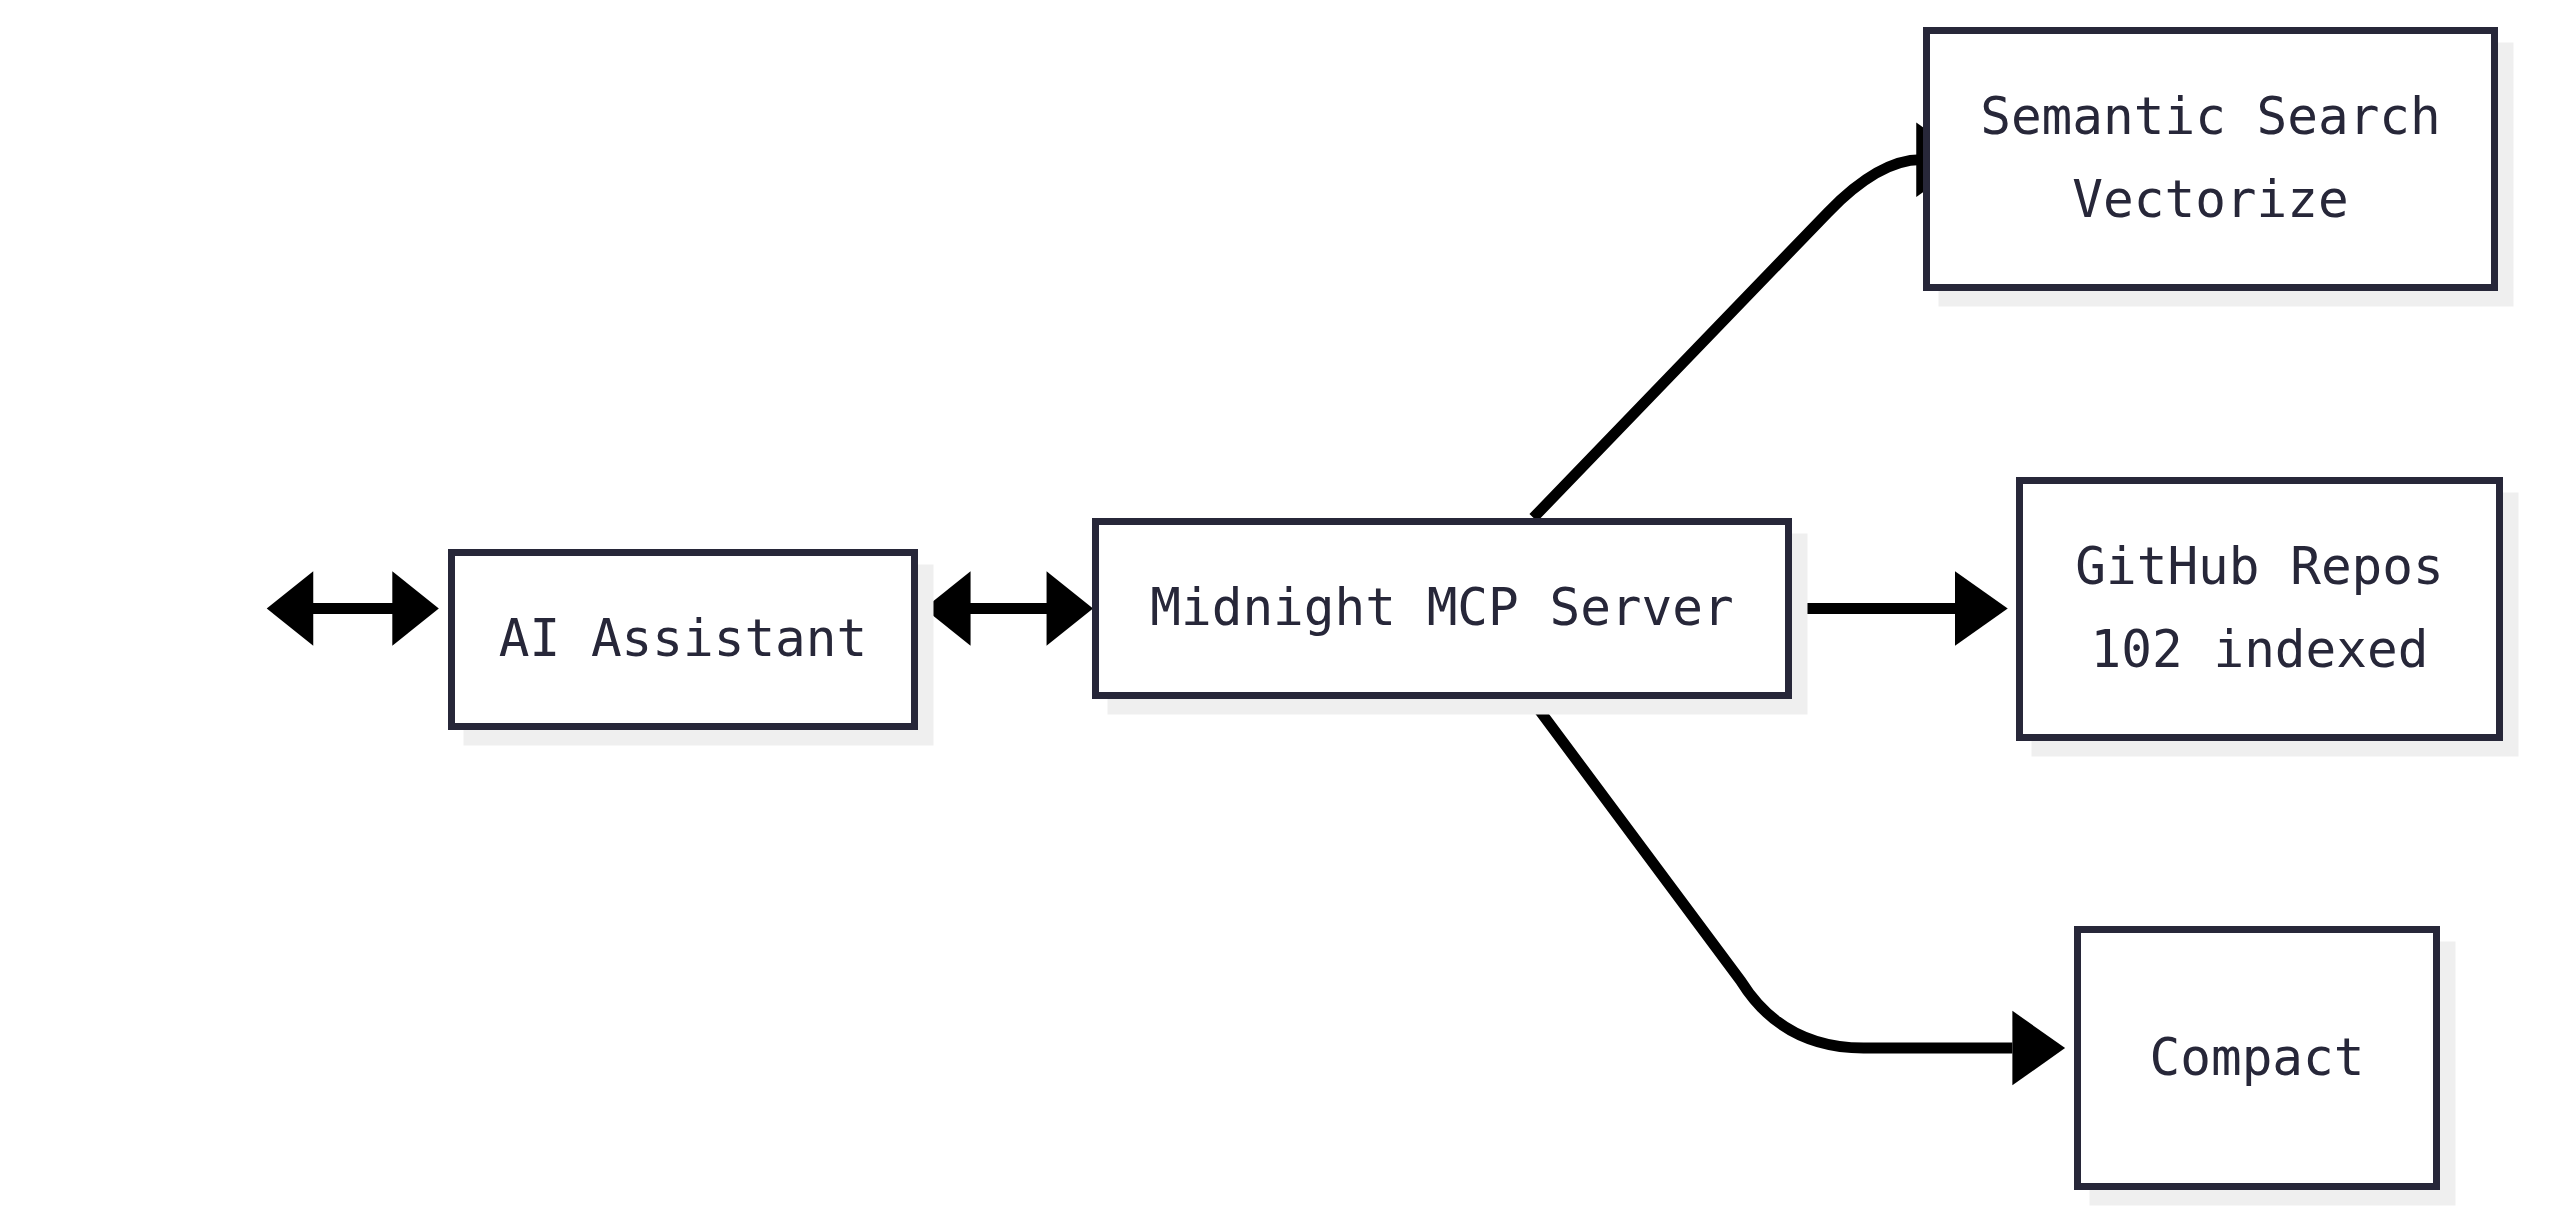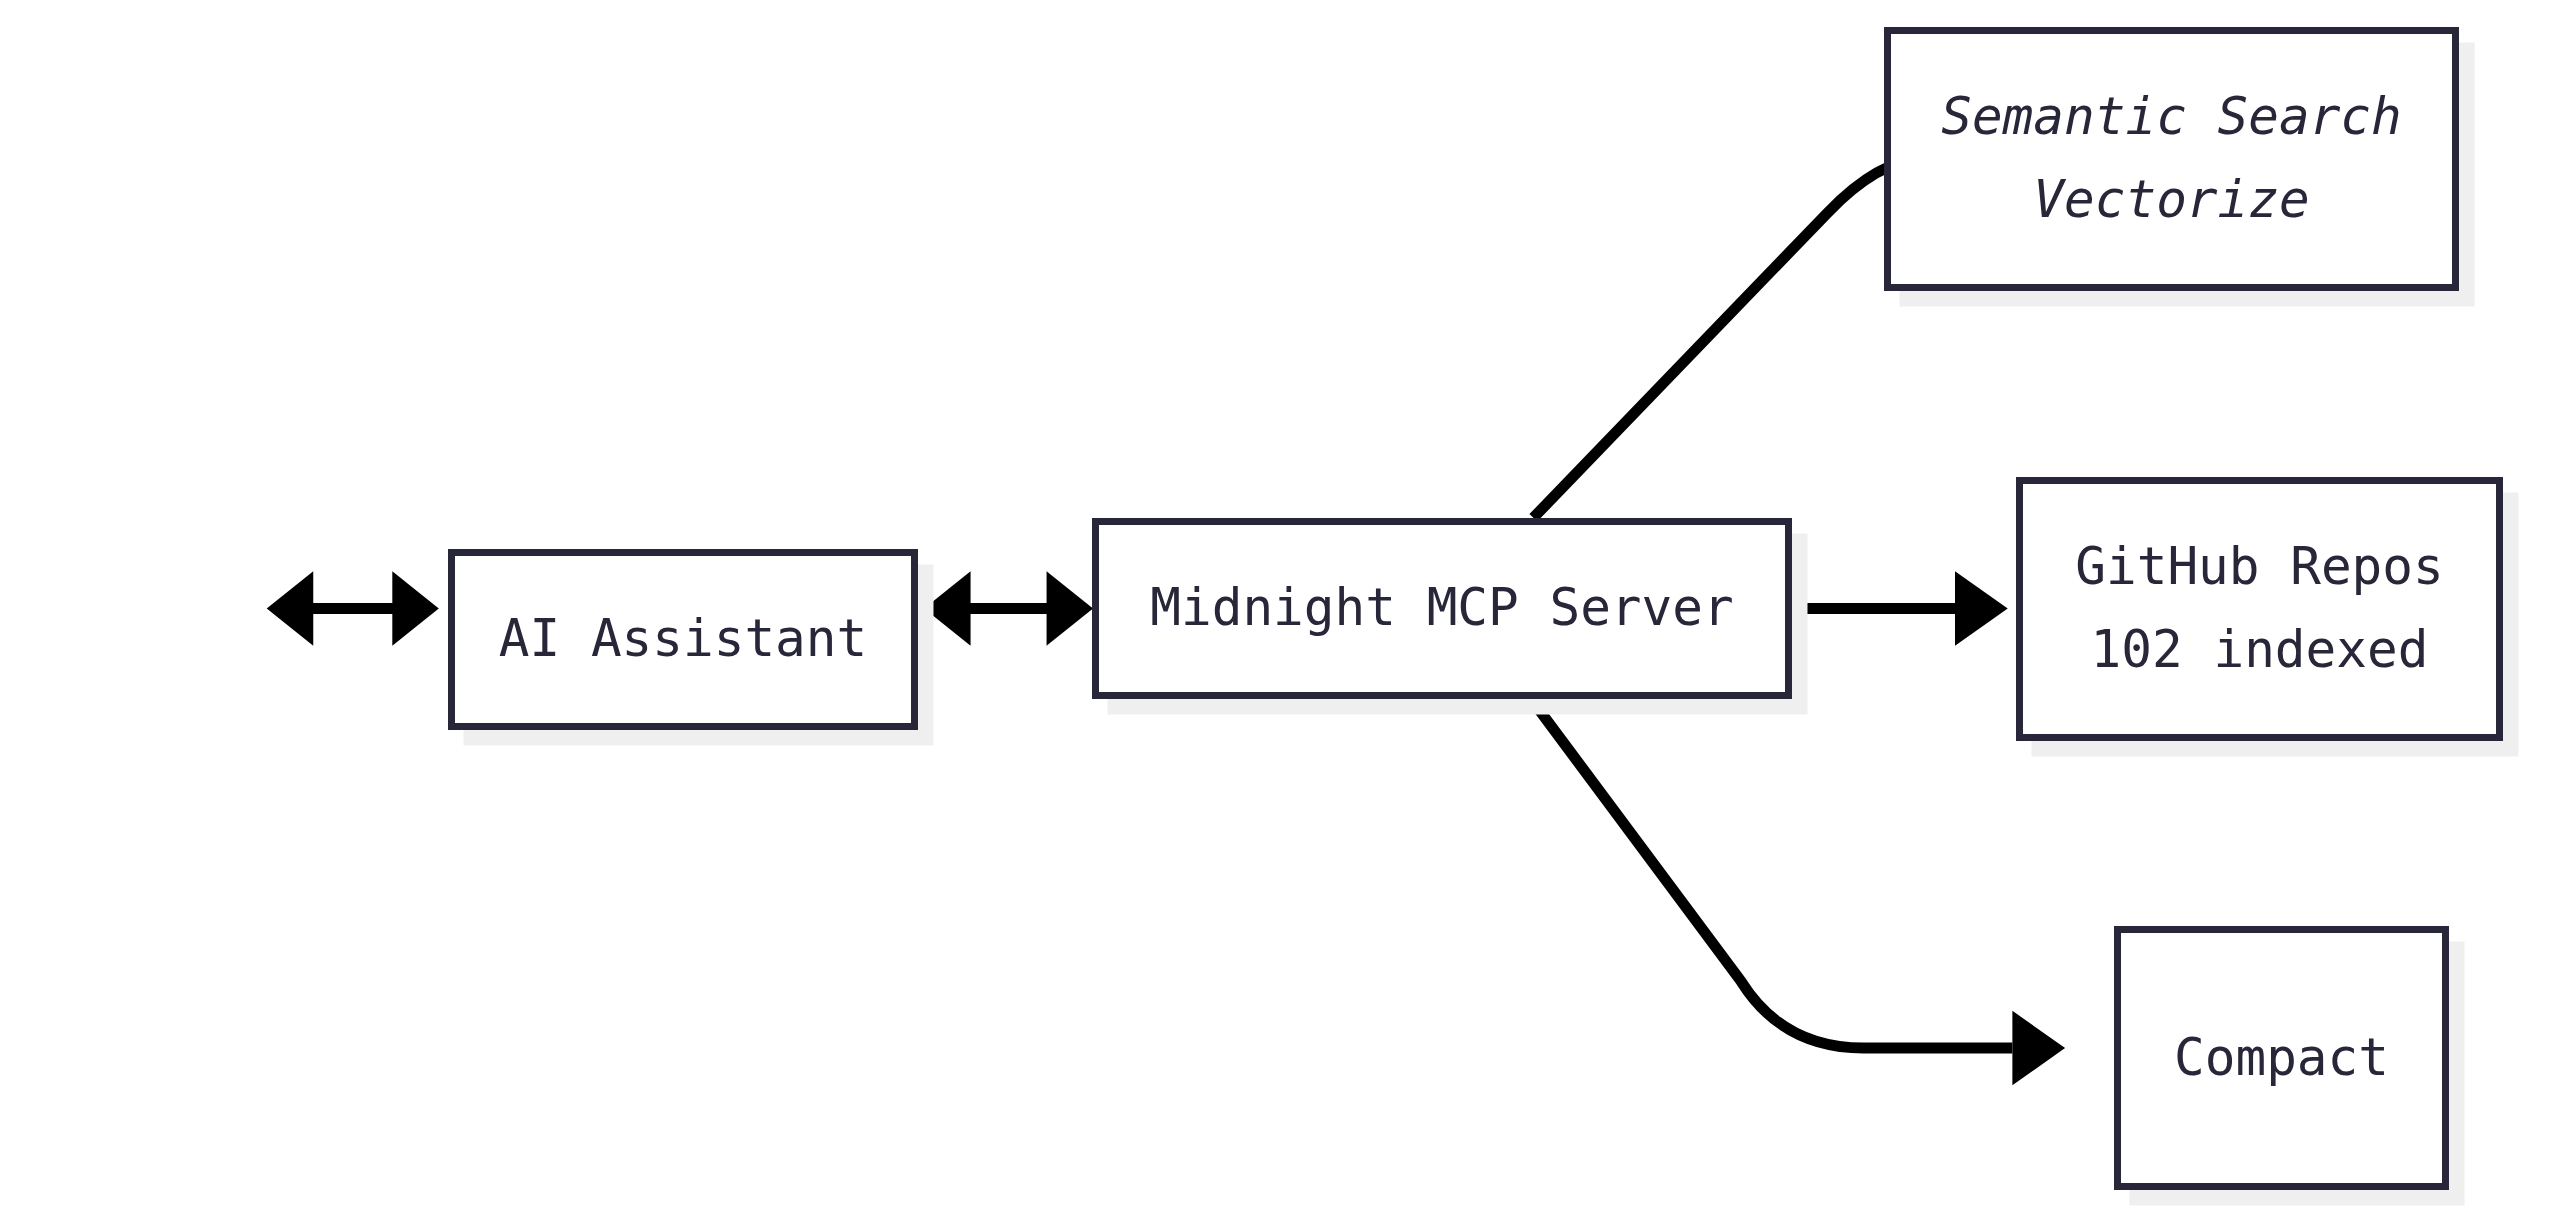--- a/index.html
+++ b/index.html
@@ -31,23 +31,23 @@
     font-weight: 500;
     line-height: 1.62;
     white-space: nowrap;
   }
   .node span { display: block; }
 
   
   #node-you       { left: 29.5px;   top: 518px;  width: 228px; height: 181px; }
   #node-ai        { left: 448px;  top: 518px;  width: 470px; height: 181px; margin-top: 31px; }
   #node-mcp       { left: 1092px; top: 518px;  width: 700px; height: 181px; }
-  #node-semantic  { left: 1884px; top: 27px;   width: 575px; height: 264px; font-style: italic; }
+  #node-semantic  { left: 1923px; top: 27px;   width: 575px; height: 264px; }
   #node-github    { left: 2016px; top: 477px;  width: 487px; height: 264px; }
-  #node-compact   { left: 2074px; top: 926px; width: 335px; height: 264px; margin-left: 40px; }
+  #node-compact   { left: 2074px; top: 926px; width: 366px; height: 264px; }
 
   #edges {
     position: absolute;
     left: 0; top: 0;
     width: 2576px;
     height: 1217px;
     color: var(--arrow, #000000);
     pointer-events: none;
   }
   #edges path { stroke: currentColor; stroke-width: 14; fill: none; }

